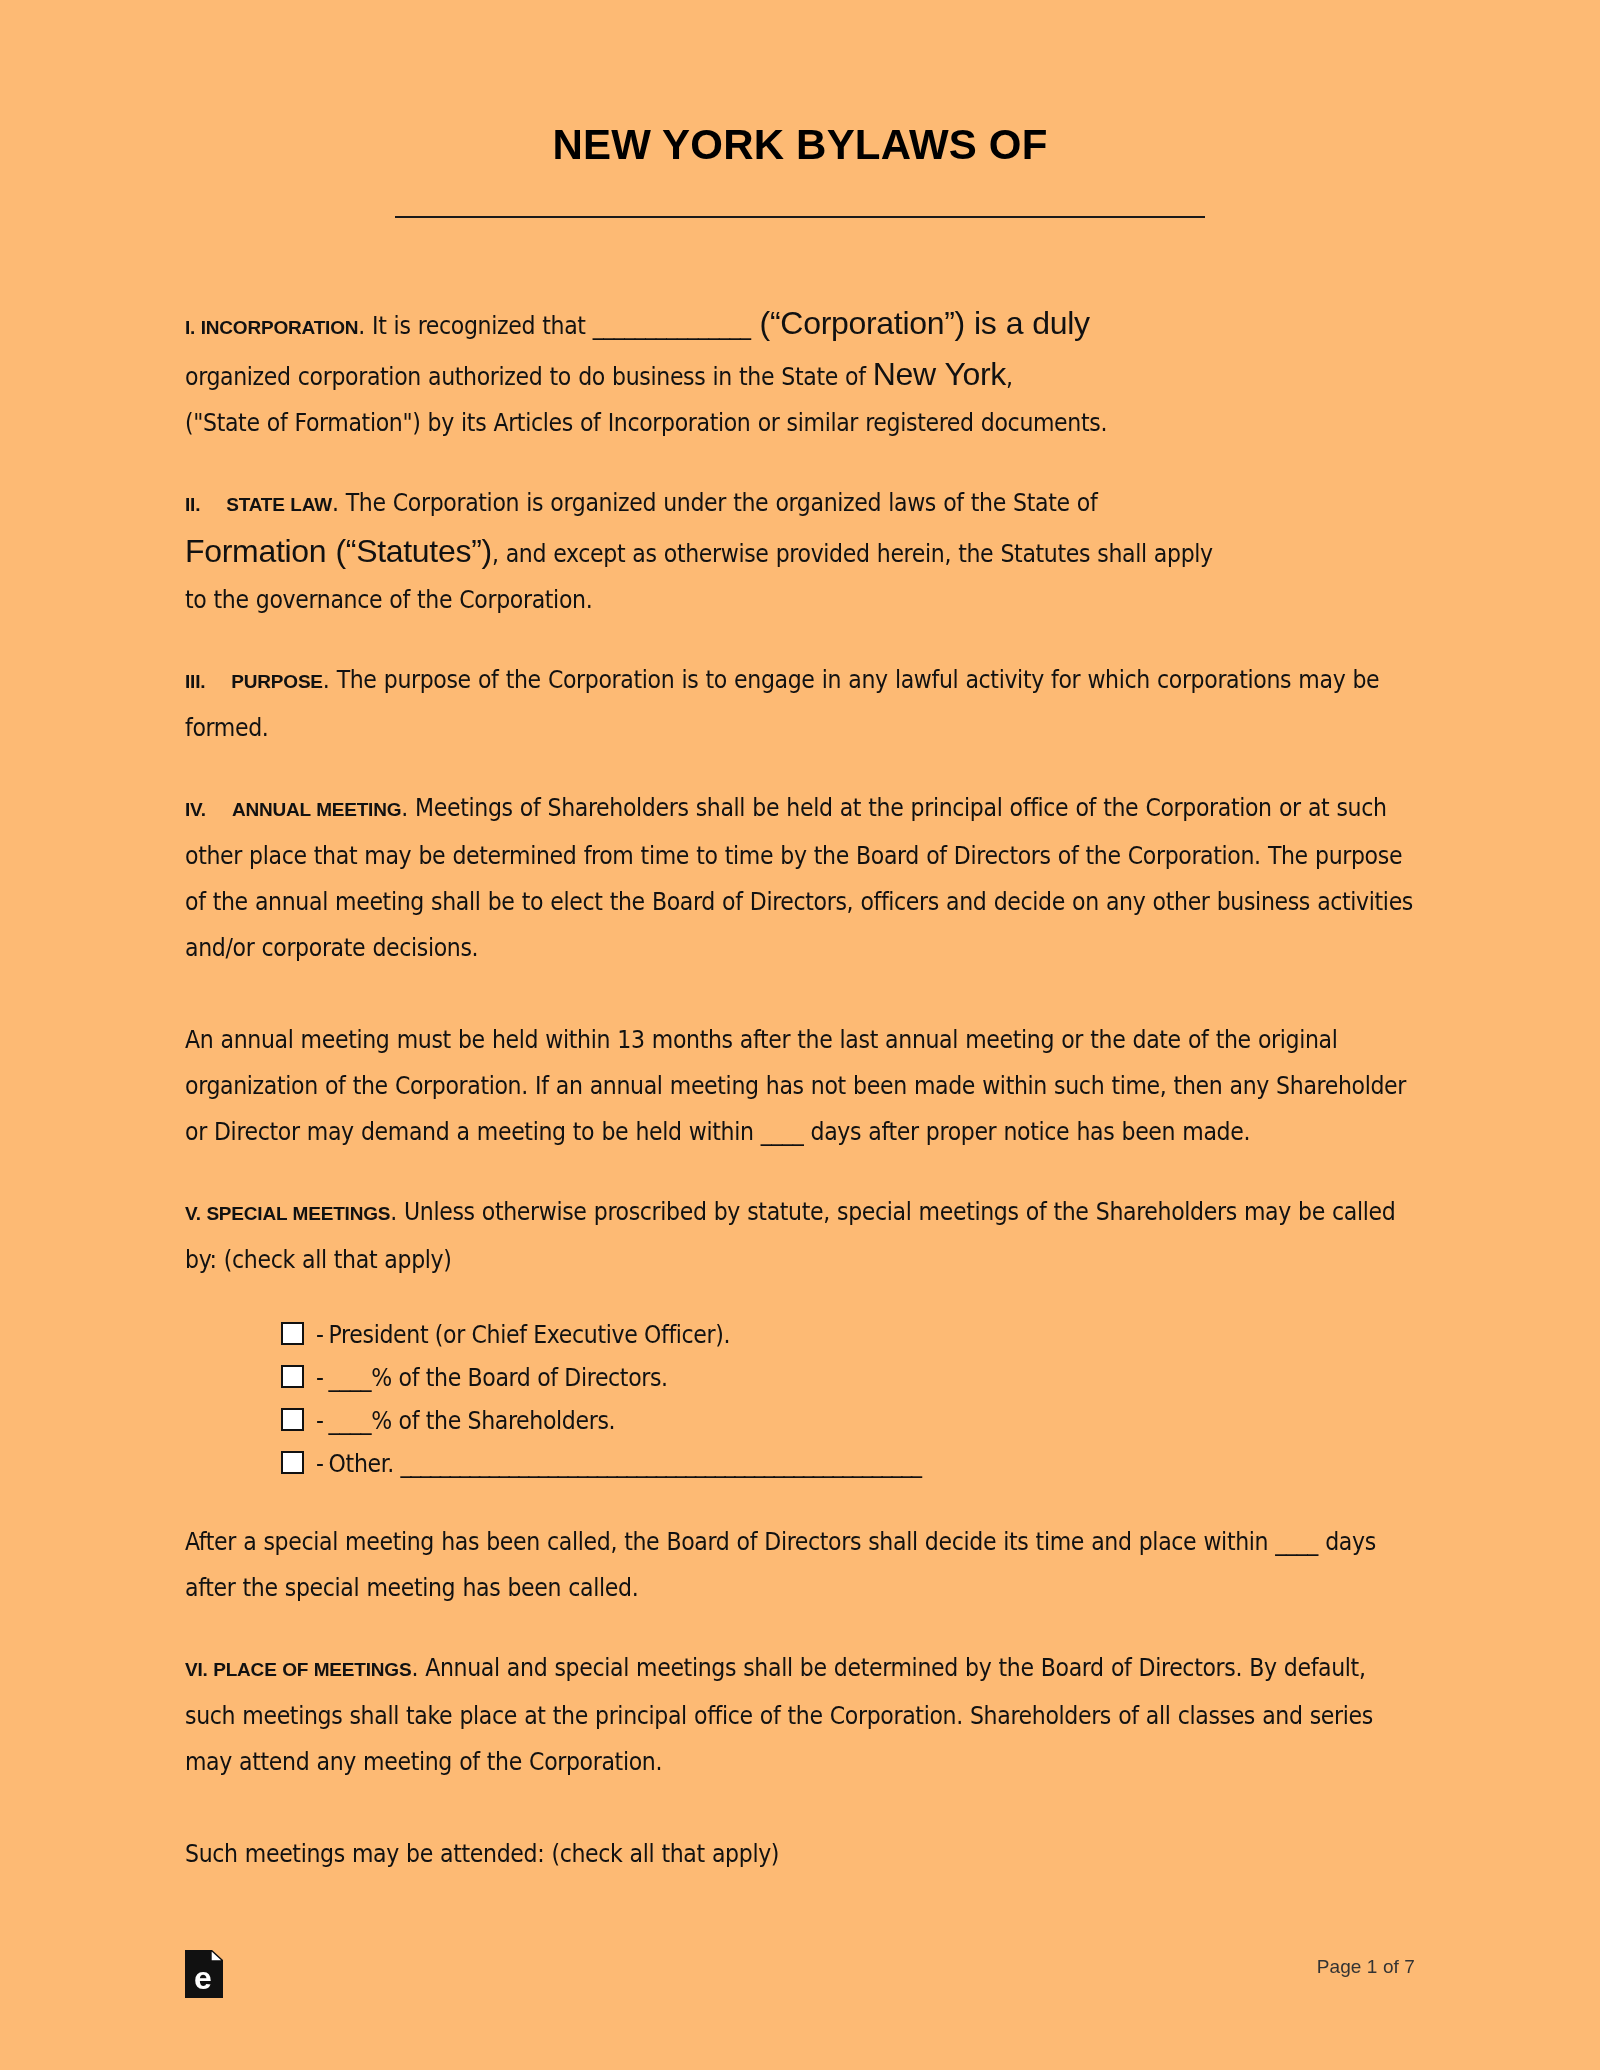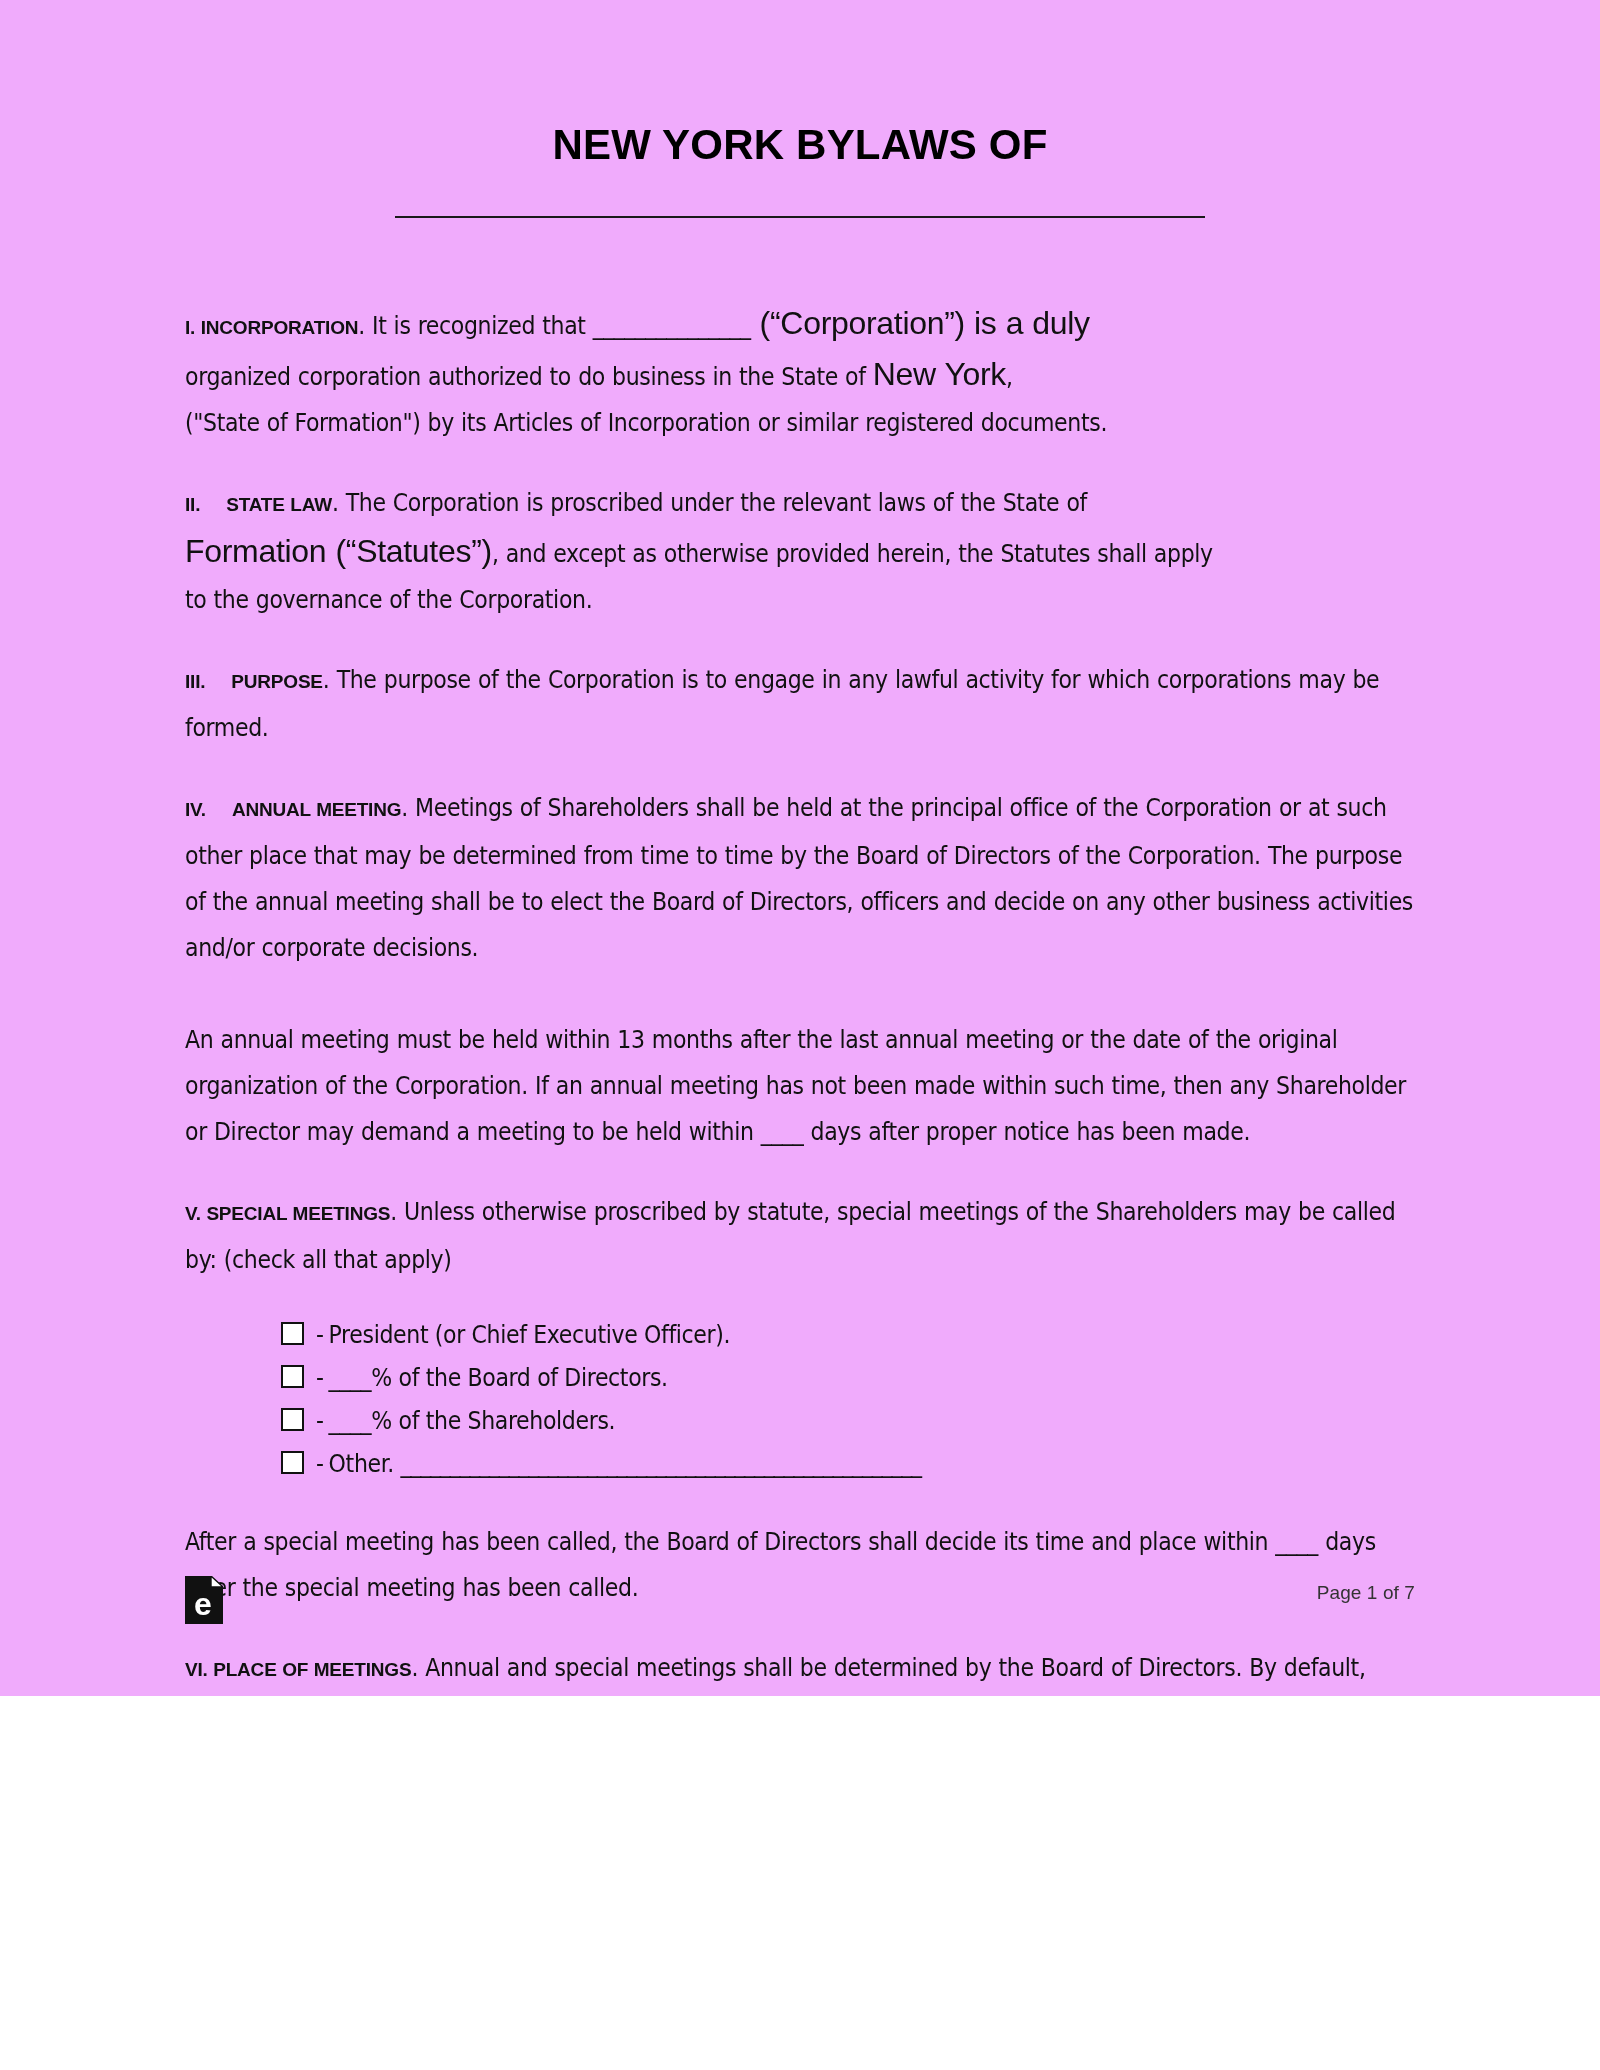--- a/index.html
+++ b/index.html
@@ -3,22 +3,22 @@
 <meta charset="utf-8">
 <style>
   html, body {
     margin: 0;
     padding: 0;
     background: #ffffff;
   }
   .page {
     position: relative;
     width: 1600px;
-    height: 1696px;
-    background: #f0abfc;
+    height: 2070px;
+    background: #fdba74;
     box-sizing: border-box;
     overflow: hidden;
     font-family: "Liberation Sans", sans-serif;
     color: #000000;
   }
   .content {
     position: absolute;
     left: 185px;
     top: 0;
     width: 1230px;
@@ -158,21 +158,21 @@
       <h1 class="doc-title">NEW YORK BYLAWS OF</h1>
       <div class="title-rule-wrap">
         <span class="title-rule"></span>
       </div>
     </div>
 
     <div class="body">
 
       <p class="para"><span class="lbl">I. INCORPORATION</span><span>. It is recognized that </span><span class="blank-lg">_______________</span><span class="strong-serifless"> (“Corporation”) is a duly</span><br><span>organized corporation authorized to do business in the State of </span><span class="strong-serifless">New York</span><span>,</span><br><span>("State of Formation") by its Articles of Incorporation or similar registered documents.</span></p>
 
-      <p class="para"><span class="lbl">II.</span><span class="tabsp"></span><span class="lbl">STATE LAW</span><span>. The Corporation is proscribed under the relevant laws of the State of</span><br><span class="strong-serifless">Formation (“Statutes”)</span><span>, and except as otherwise provided herein, the Statutes shall apply</span><br><span>to the governance of the Corporation.</span></p>
+      <p class="para"><span class="lbl">II.</span><span class="tabsp"></span><span class="lbl">STATE LAW</span><span>. The Corporation is organized under the organized laws of the State of</span><br><span class="strong-serifless">Formation (“Statutes”)</span><span>, and except as otherwise provided herein, the Statutes shall apply</span><br><span>to the governance of the Corporation.</span></p>
 
       <p class="para"><span class="lbl">III.</span><span class="tabsp"></span><span class="lbl">PURPOSE</span><span>. The purpose of the Corporation is to engage in any lawful activity for which corporations may be formed.</span></p>
 
       <p class="para gap-lg"><span class="lbl">IV.</span><span class="tabsp"></span><span class="lbl">ANNUAL MEETING</span><span>. Meetings of Shareholders shall be held at the principal office of the Corporation or at such other place that may be determined from time to time by the Board of Directors of the Corporation. The purpose of the annual meeting shall be to elect the Board of Directors, officers and decide on any other business activities and/or corporate decisions.</span></p>
 
       <p class="para"><span>An annual meeting must be held within 13 months after the last annual meeting or the date of the original organization of the Corporation. If an annual meeting has not been made within such time, then any Shareholder or Director may demand a meeting to be held within </span><span>____</span><span> days after proper notice has been made.</span></p>
 
       <p class="para tight"><span class="lbl">V. SPECIAL MEETINGS</span><span>. Unless otherwise proscribed by statute, special meetings of the Shareholders may be called by: (check all that apply)</span></p>
 
       <ul class="checklist">

